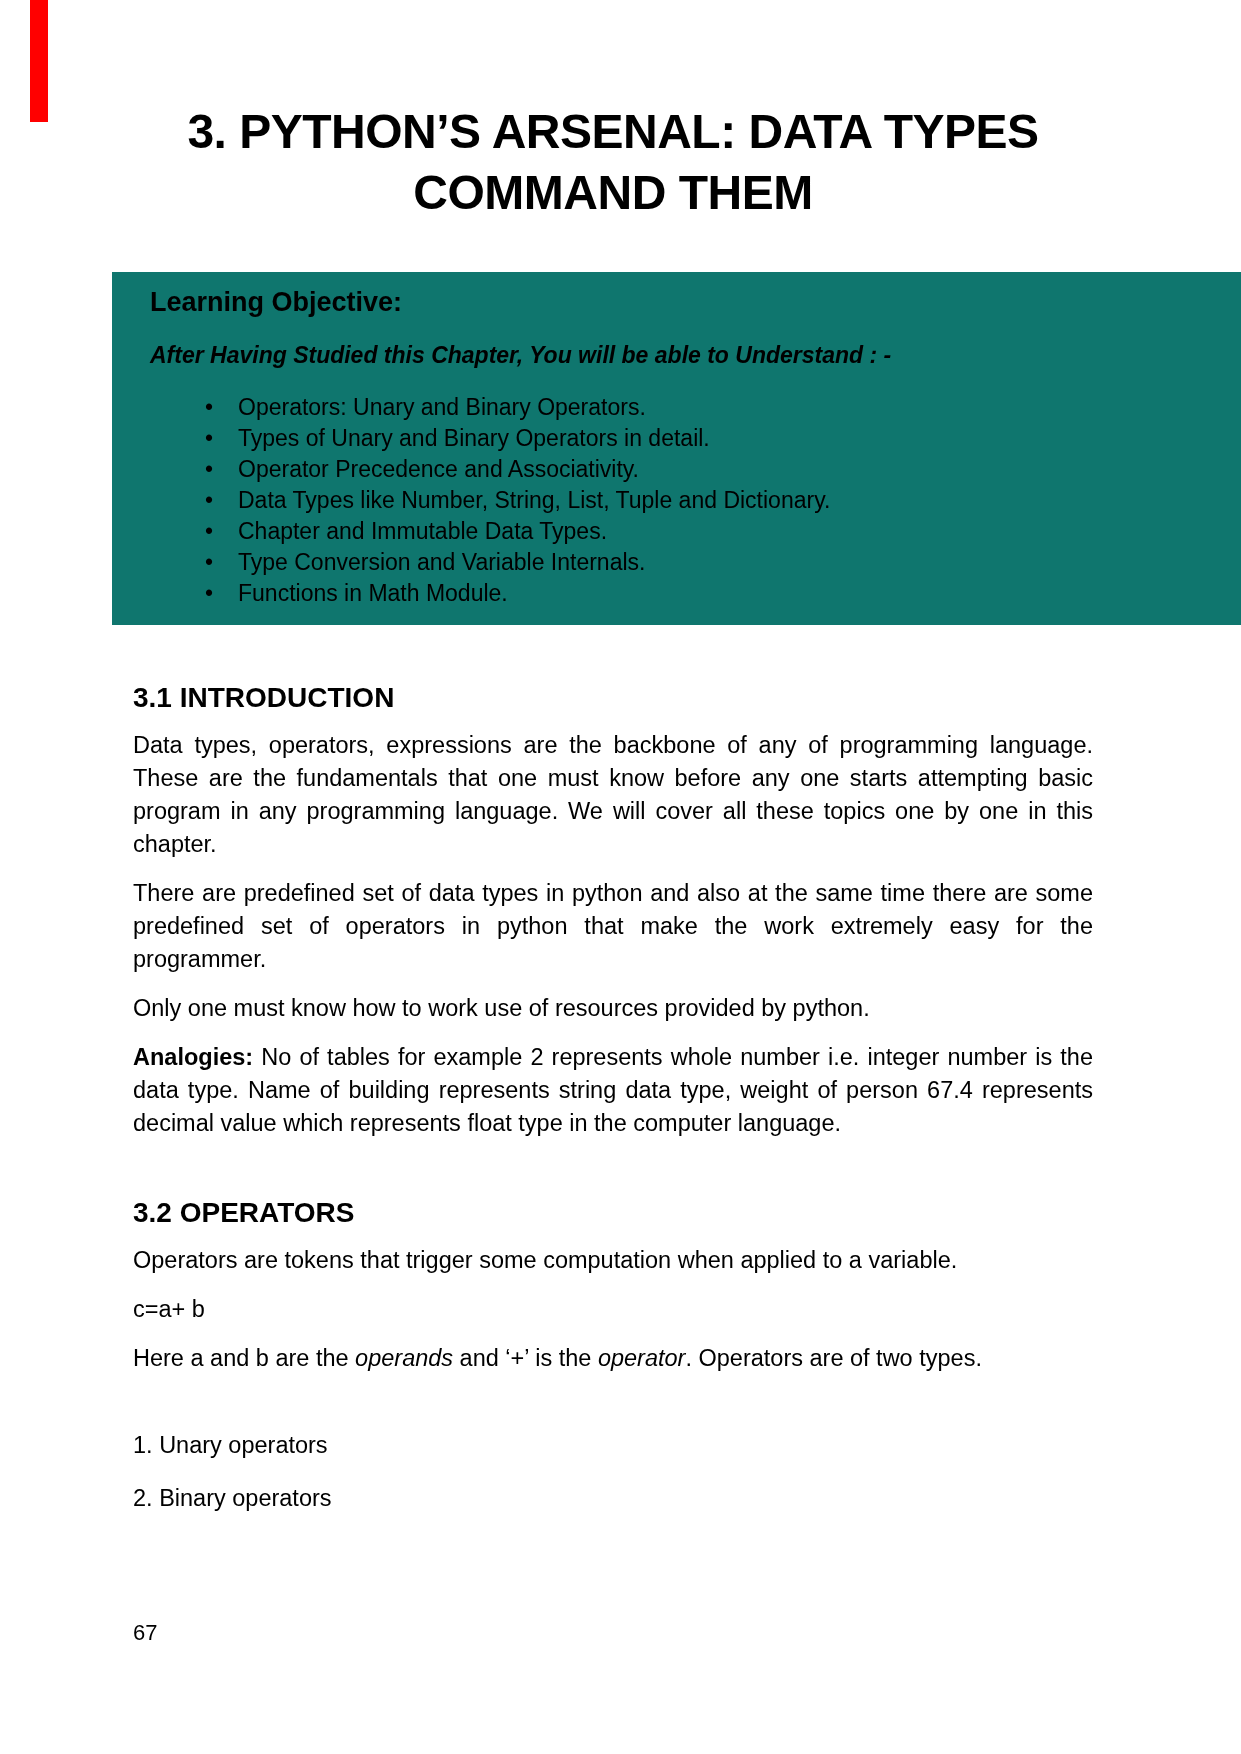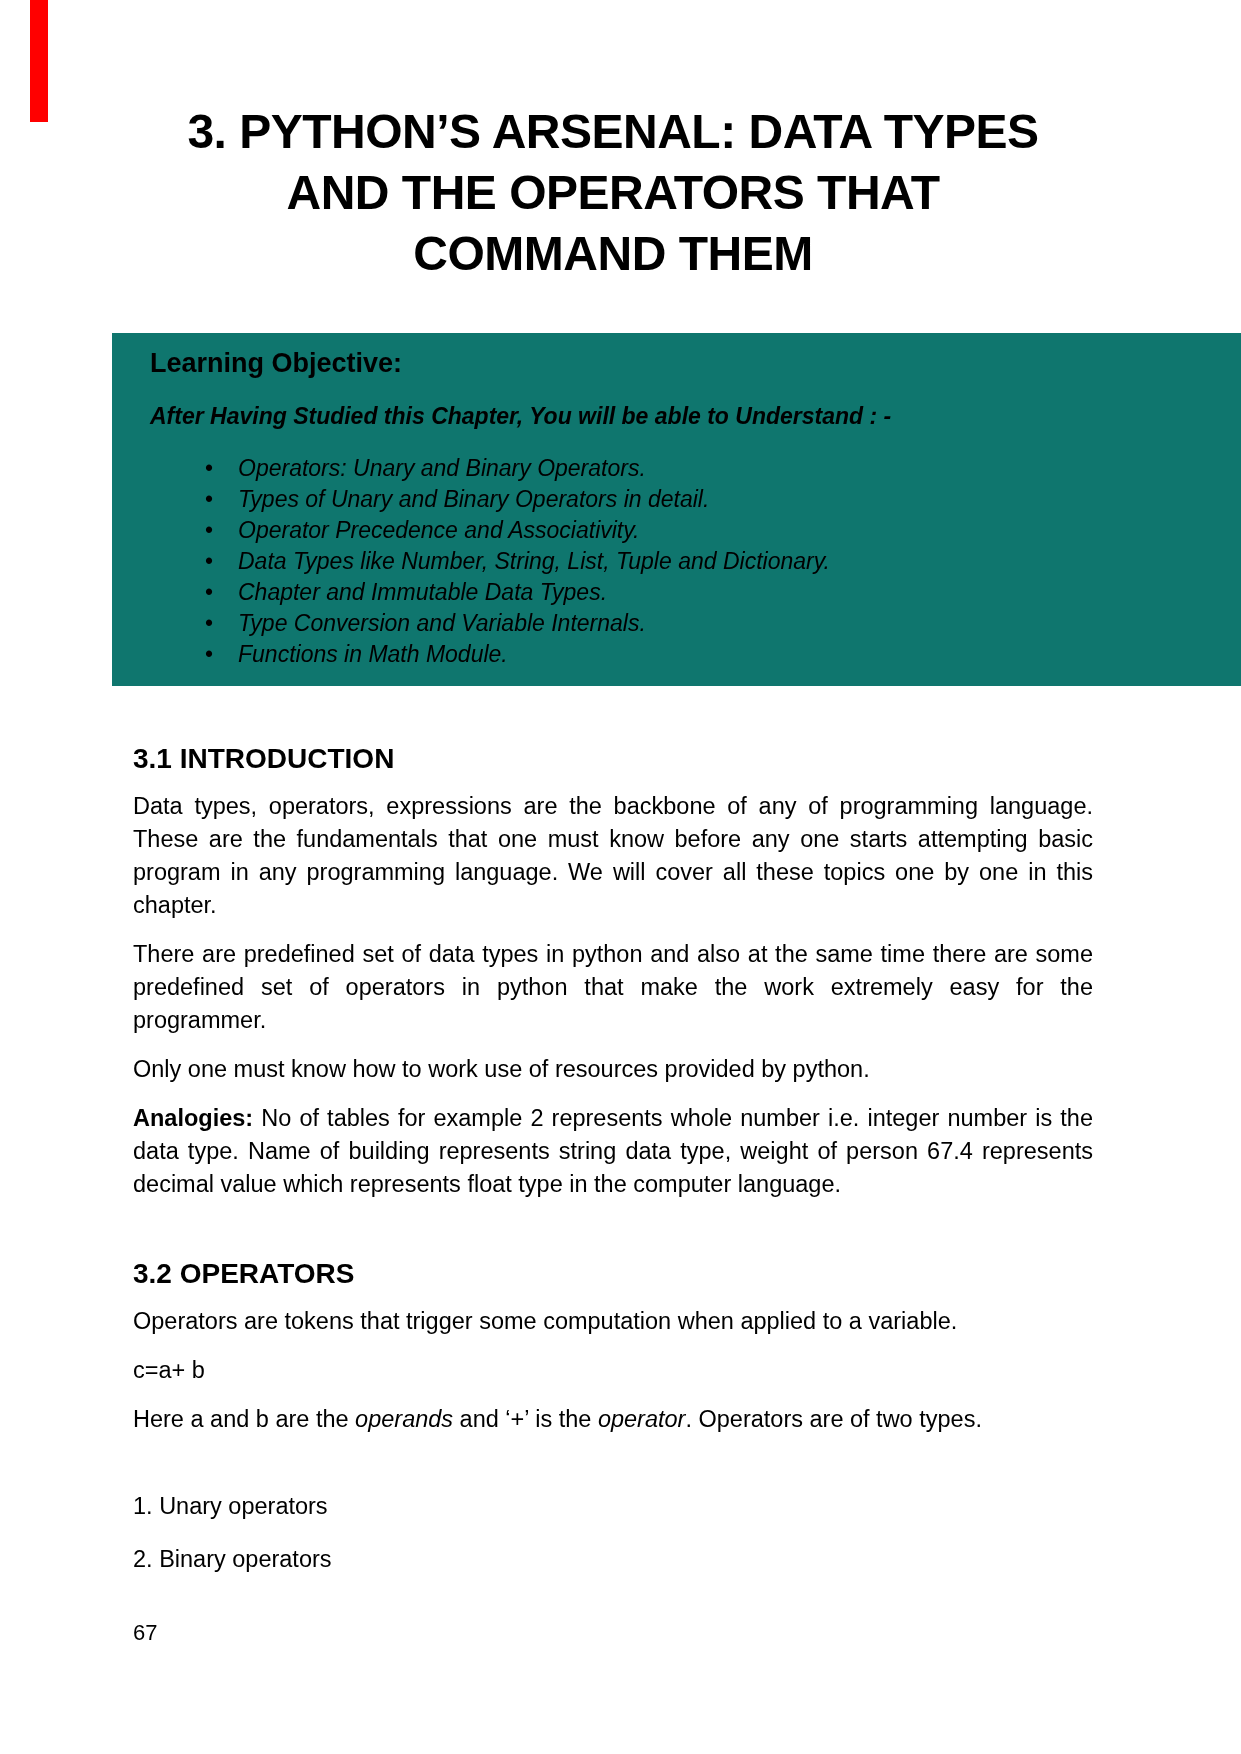--- a/index.html
+++ b/index.html
@@ -51,21 +51,20 @@
     font-weight: bold;
     font-style: italic;
   }
   ul.objective-bullets {
     margin: 22px 0 0 0;
     padding: 0 0 0 88px;
     list-style: none;
   }
   ul.objective-bullets li {
     position: relative;
-    font-style: italic;
     font-size: 23px;
     line-height: 31px;
   }
   ul.objective-bullets li::before {
     content: "\2022";
     position: absolute;
     left: -33px;
     font-style: normal;
   }
   h2.section-heading {
@@ -100,21 +99,20 @@
 </style>
 </head>
 <body>
 
 <div class="red-bar"></div>
 
 <div class="content">
 
   <h1 class="chapter-title">
     <span>3. PYTHON’S ARSENAL: DATA TYPES</span>
-    <span>AND THE OPERATORS THAT</span>
     <span>COMMAND THEM</span>
   </h1>
 
   <div class="objective-box">
     <div class="objective-heading">Learning Objective:</div>
     <div class="objective-subtitle">After Having Studied this Chapter, You will be able to Understand : -</div>
     <ul class="objective-bullets">
       <li>Operators: Unary and Binary Operators.</li>
       <li>Types of Unary and Binary Operators in detail.</li>
       <li>Operator Precedence and Associativity.</li>

